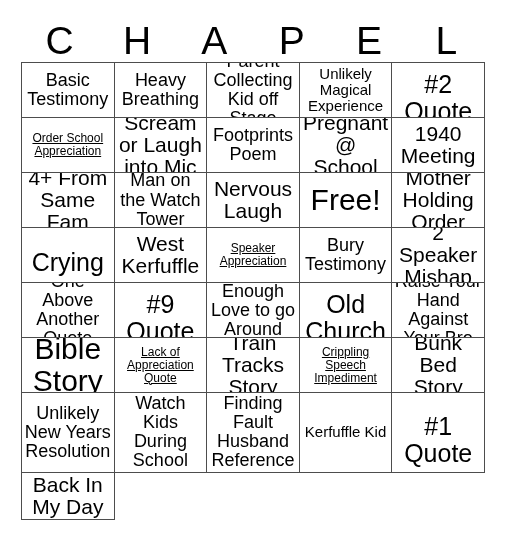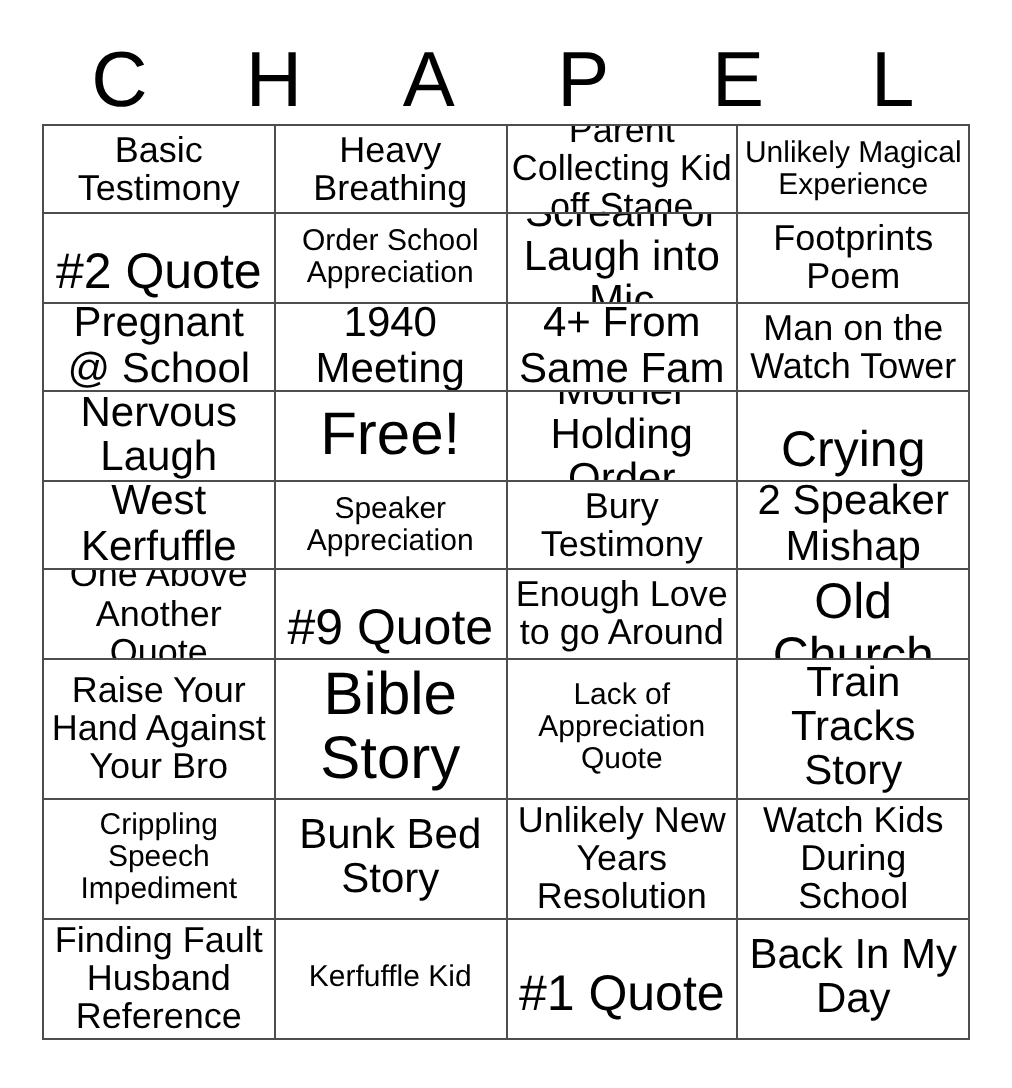--- a/index.html
+++ b/index.html
@@ -46,21 +46,21 @@
   }
 
   
   #grid {
     position: absolute;
     left: 21px;
     top: 62px;
     width: 464px;
     height: 458px;
     display: grid;
-    grid-template-columns: repeat(4, 1fr);
+    grid-template-columns: repeat(5, 1fr);
     grid-template-rows: repeat(6, 1fr);
     border-top: 1px solid #4d4d4d;
     border-left: 1px solid #4d4d4d;
     box-sizing: border-box;
     background: #ffffff;
   }
 
   .cell {
     border-right: 1px solid #4d4d4d;
     border-bottom: 1px solid #4d4d4d;
@@ -81,21 +81,21 @@
     word-wrap: break-word;
     hyphens: none;
   }
 
   
   .fs-xxl .cell-text { font-size: 30px; }
   .fs-xl  .cell-text { font-size: 25px; margin-top: 15px; }
   .fs-lg  .cell-text { font-size: 21px; }
   .fs-md  .cell-text { font-size: 18px; }
   .fs-sm  .cell-text { font-size: 15px; }
-  .fs-xs  .cell-text { font-size: 15px; }
+  .fs-xs  .cell-text { font-size: 12px; text-decoration: underline; }
 </style>
 </head>
 <body>
 
 <div id="card">
 
   <div id="header-row">
       <div class="header-letter">C</div>
       <div class="header-letter">H</div>
       <div class="header-letter">A</div>

